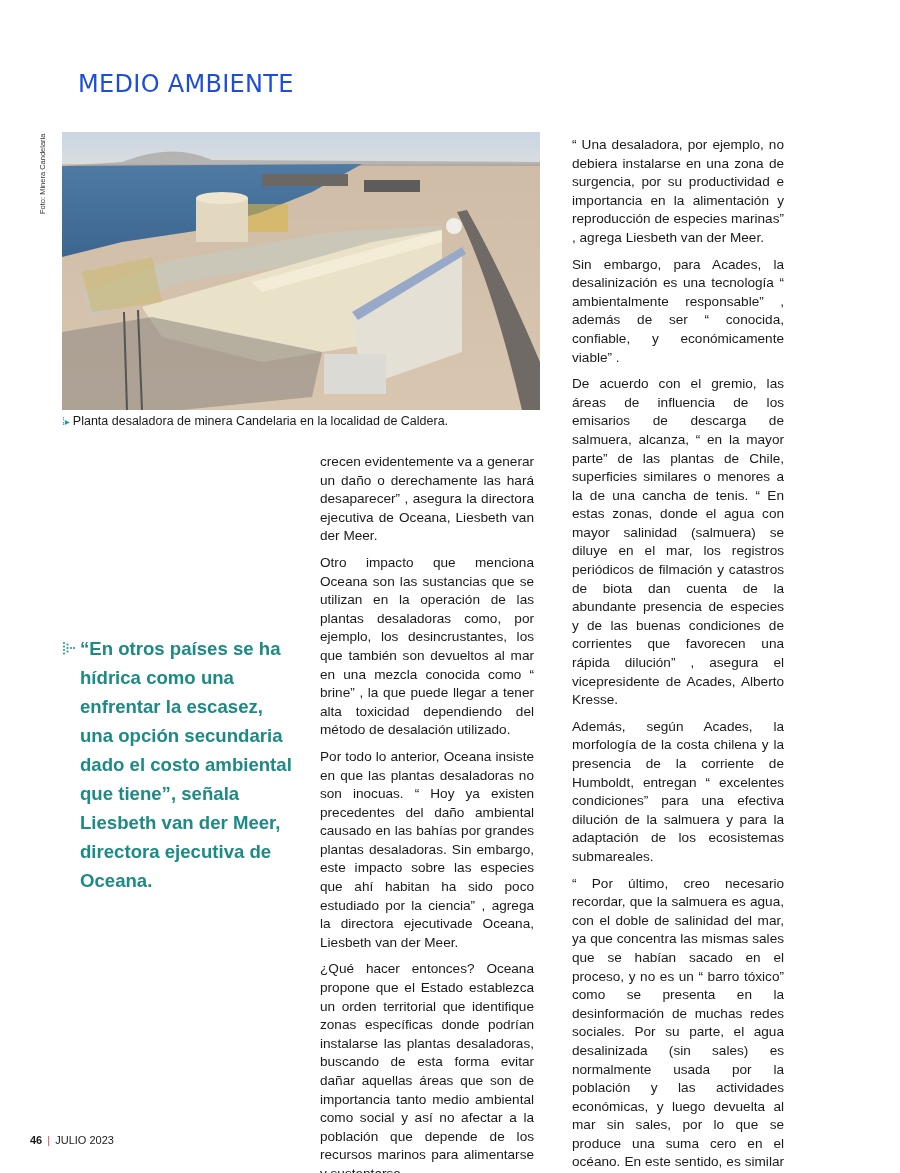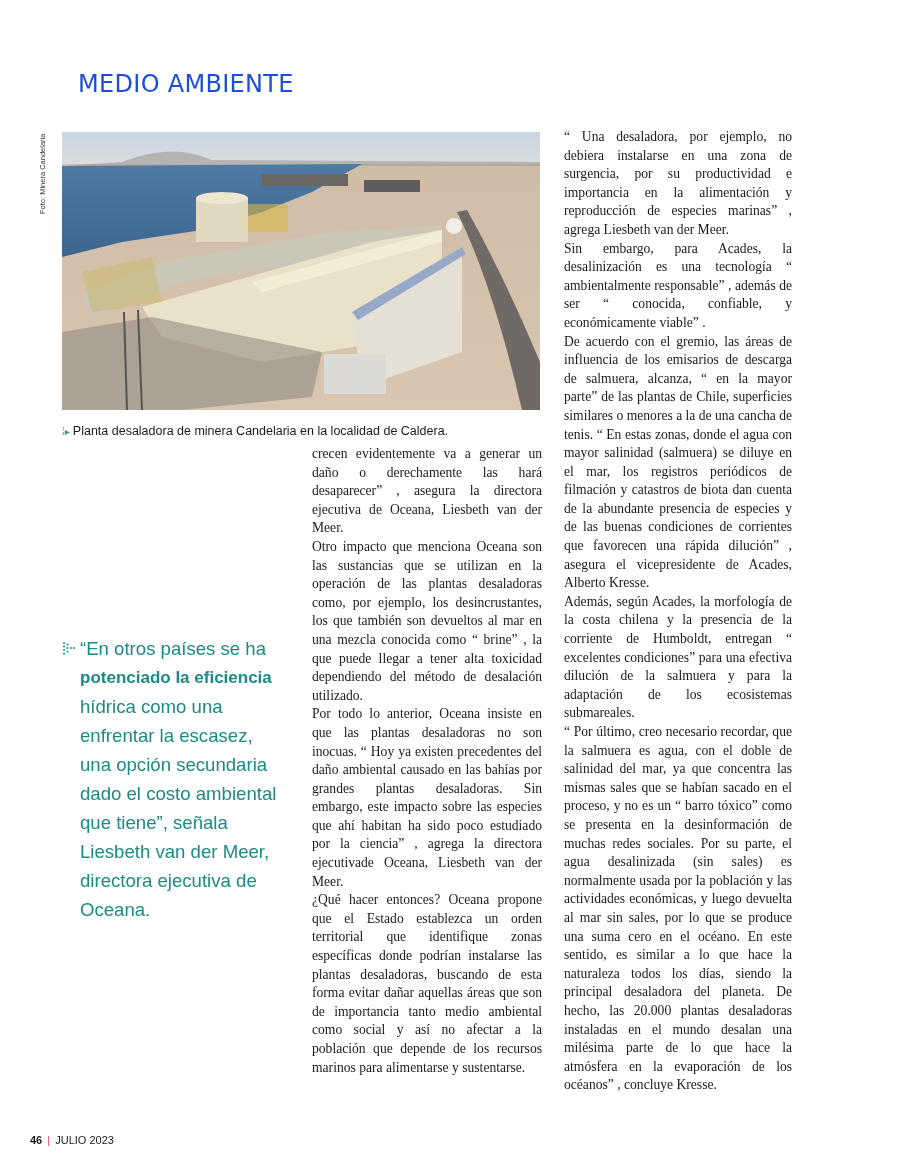--- a/index.html
+++ b/index.html
@@ -9,32 +9,32 @@
   .section-title { position: absolute; left: 78px; top: 70px; font-size: 24px;
                    color: #1d4ed8; letter-spacing: 0.3px; font-family: "DejaVu Sans", sans-serif; font-weight: normal; }
 
   .photo-credit { position: absolute; left: 38px; top: 134px; width: 14px; height: 80px; }
   .photo-credit span { position: absolute; left: 0; top: 80px; transform-origin: 0 0; transform: rotate(-90deg);
                        font-size: 7.5px; white-space: nowrap; color: #333; }
 
   .photo { position: absolute; left: 62px; top: 132px; width: 478px; height: 278px; overflow: hidden; }
   .photo svg { width: 100%; height: 100%; display: block; }
 
-  .caption { position: absolute; left: 62px; top: 424px; font-size: 12.5px; color: #1a1a1a; text-align: center; }
+  .caption { position: absolute; left: 62px; top: 414px; font-size: 12.5px; color: #1a1a1a; text-align: center; }
   .caption .dots { color: #2a9a96; font-size: 10px; margin-right: 3px; }
 
   .col { position: absolute; font-size: 13.6px; line-height: 18.6px; text-align: justify; color: #1a1a1a; }
-  .col p { margin: 0; font-family: Liberation Serif, serif; }
+  .col p { margin: 8px; }
   .col-mid { left: 312px; top: 445px; width: 230px; }
   .col-right { left: 564px; top: 128px; width: 228px; }
 
   .pullquote { position: absolute; left: 62px; top: 634px; width: 225px; color: #1c8a85;
                font-size: 18.6px; line-height: 29px; }
   .pullquote .qicon { position: absolute; left: 0; top: 7px; width: 14px; height: 16px; }
-  .pullquote .line { display: block; padding-left: 18px; white-space: nowrap; }
+  .pullquote .line { display: block; padding-left: 18px; white-space: nowrap; font-weight: bold; }
   .pullquote .bold { font-weight: bold; font-size: 17px; }
 
   .footer { position: absolute; left: 30px; top: 1134px; font-size: 11px; color: #1a1a1a; }
   .footer .num { font-weight: bold; }
   .footer .sep { color: #d64a5a; margin: 0 2px; }
 </style>
 </head>
 <body>
 
 <div class="section-title">MEDIO AMBIENTE</div>
@@ -95,21 +95,20 @@
         <circle cx="2" cy="9" r="1.1"></circle>
         <circle cx="2" cy="12.5" r="1.1"></circle>
       <circle cx="5.5" cy="3.5" r="1.1"></circle>
         <circle cx="5.5" cy="7" r="1.1"></circle>
         <circle cx="5.5" cy="10.5" r="1.1"></circle>
       <circle cx="9" cy="7" r="1.1"></circle>
         <circle cx="12" cy="7" r="1.1"></circle>
     </g>
   </svg>
   <span class="line">“En otros países se ha</span>
-  <span class="line bold">potenciado la eficiencia</span>
   <span class="line">hídrica como una</span>
   <span class="line">enfrentar la escasez,</span>
   <span class="line">una opción secundaria</span>
   <span class="line">dado el costo ambiental</span>
   <span class="line">que tiene”, señala</span>
   <span class="line">Liesbeth van der Meer,</span>
   <span class="line">directora ejecutiva de</span>
   <span class="line">Oceana.</span>
 </div>
 

